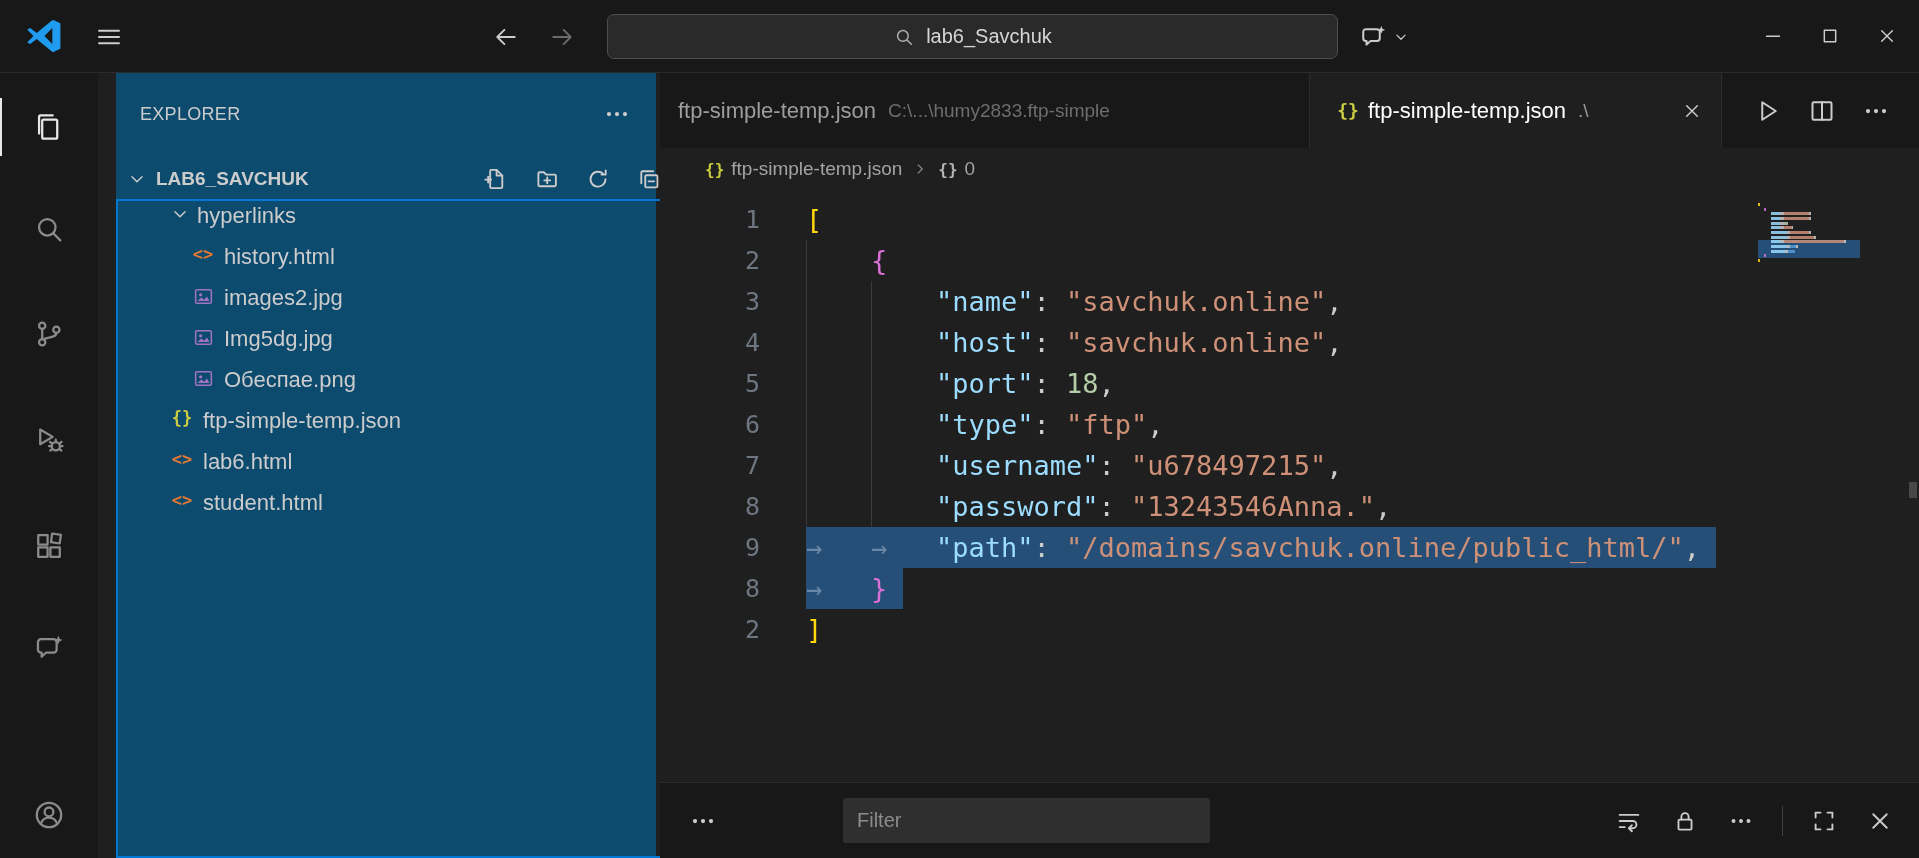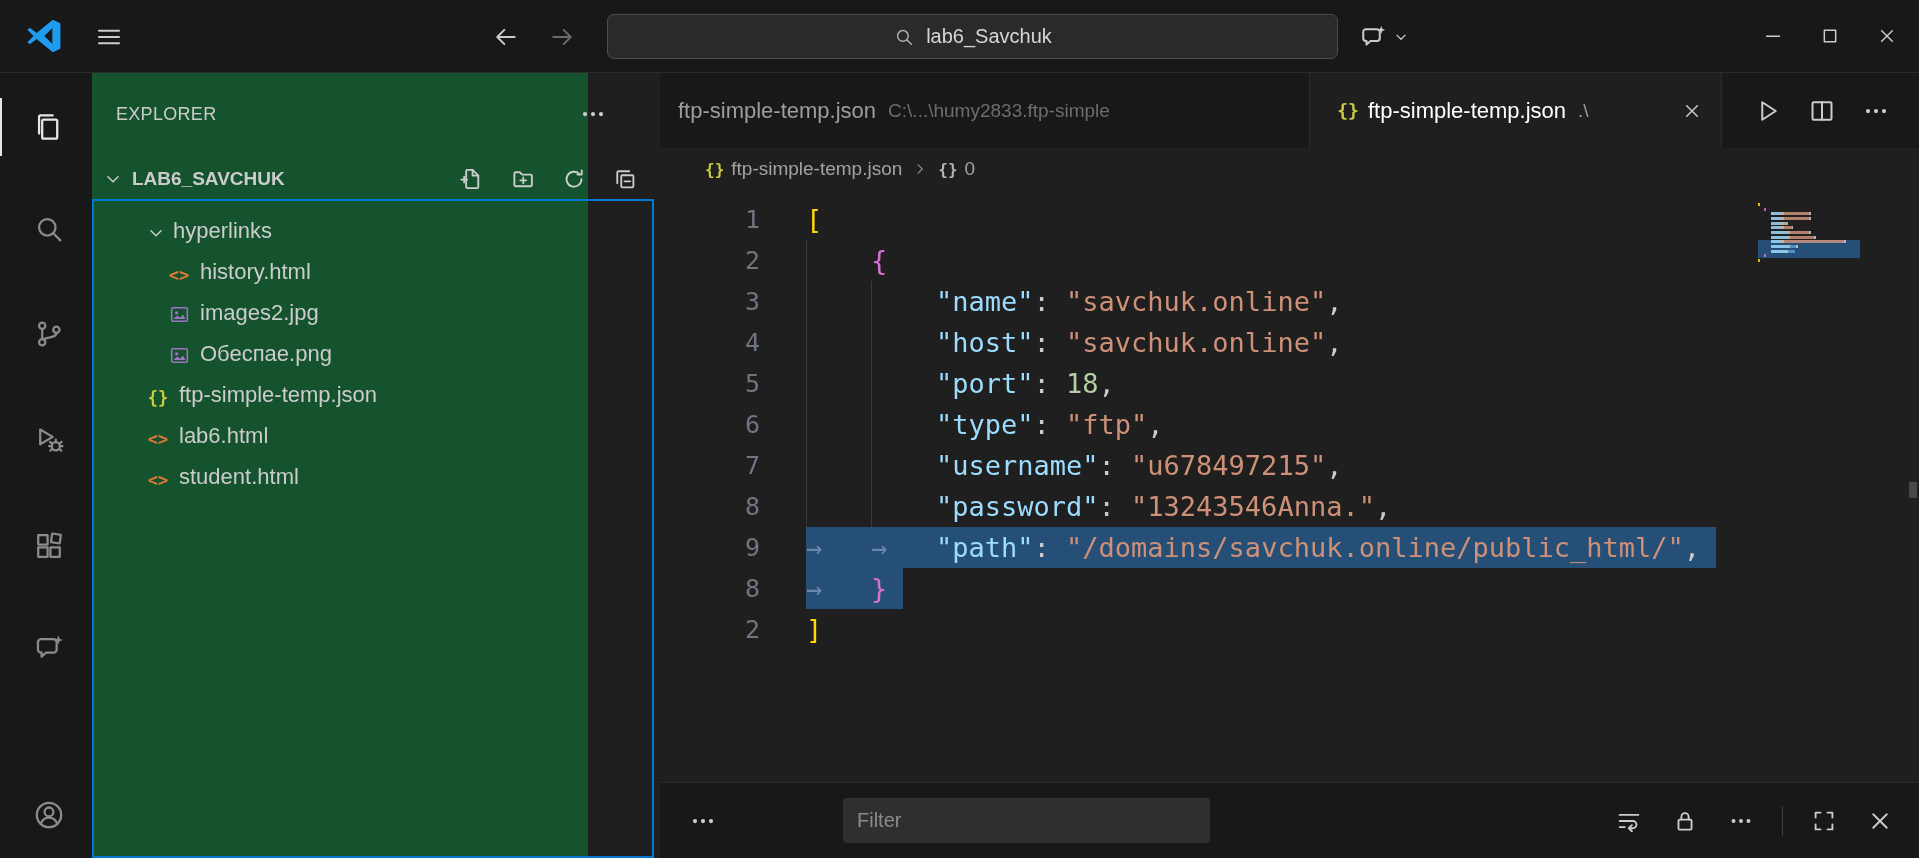--- a/index.html
+++ b/index.html
@@ -38,35 +38,35 @@
 
   
   .activitybar{position:absolute;left:0;top:73px;width:98px;height:785px;background:#181818}
   .ab-item{position:absolute;left:0;width:98px;height:86px;display:flex;align-items:center;
     justify-content:center;color:#8b8b8b}
   .ab-item.active{color:#e7e7e7}
   .ab-item.active::before{content:"";position:absolute;left:0;top:14px;bottom:14px;width:2px;background:#e7e7e7}
   .ab-item svg{width:34px;height:34px}
 
   
-  .sidebar{position:absolute;left:92px;top:73px;width:496px;height:785px;background:#14532d}
+  .sidebar{position:absolute;left:116px;top:73px;width:540px;height:785px;background:#0c4a6e}
   .sb-header{position:absolute;left:0;top:0;width:562px;height:82px;display:flex;align-items:center}
   .sb-title{margin-left:24px;font-size:18px;letter-spacing:.3px;color:#cccccc}
   .sb-more{position:absolute;left:486px;top:26px;width:32px;height:30px;color:#cccccc}
   .sb-more svg{width:30px;height:30px}
   .sb-section{position:absolute;left:0;top:86px;width:562px;height:40px;display:flex;align-items:center}
   .sb-section .tw{margin-left:10px;color:#cccccc}
   .sb-section .tw svg{width:22px;height:22px}
   .sb-sec-label{margin-left:8px;font-size:19px;font-weight:700;color:#cccccc}
   .sec-actions{position:absolute;right:14px;top:5px;display:flex;gap:21px}
   .act-btn{width:30px;height:30px;display:flex;align-items:center;justify-content:center;color:#cccccc}
   .sec-actions .act-btn svg{width:28px;height:28px}
   .focusbox{position:absolute;left:0;top:126px;width:562px;height:659px;border:2px solid var(--focus);
     padding-top:2px;overflow:hidden}
-  .trow{height:41px;display:flex;align-items:flex-end;font-size:22px;color:#cccccc;white-space:nowrap}
+  .trow{height:41px;display:flex;align-items:flex-start;font-size:22px;color:#cccccc;white-space:nowrap}
   .trow .tw{width:22px;margin-right:6px;color:#cccccc}
   .trow .tw svg{width:22px;height:22px}
   .ficon{width:26px;margin-right:8px;display:inline-flex;align-items:center;justify-content:center;
     font-family:"DejaVu Sans Mono",monospace;font-weight:700;font-size:17px}
   .ficon.json{color:var(--json-ic)}
   .ficon.html{color:var(--html-ic)}
   .ficon.img{color:var(--img-ic)}
   .ficon.img svg{width:23px;height:23px}
 
   
@@ -353,20 +353,30 @@
           <span class="tlabel">images2.jpg</span>
         </div>
         <div class="trow" style="padding-left: 72px;">
           <span class="ficon img" data-icon="image-file">
             <svg viewBox="0 0 24 24" fill="none" stroke="currentColor" stroke-width="1.6" stroke-linecap="round" stroke-linejoin="round">
               <rect x="3.8" y="5" width="16.4" height="14" rx="1.5"></rect>
               <circle cx="9" cy="10.2" r="1.7" fill="currentColor" stroke="none"></circle>
               <path d="M5.6 16.8l4.2-3.8 2.9 2.4 2.9-3.3 2.6 4.7z" fill="currentColor" stroke="none"></path>
             </svg>
           </span>
+          <span class="tlabel">Img5dg.jpg</span>
+        </div>
+        <div class="trow" style="padding-left: 72px;">
+          <span class="ficon img" data-icon="image-file">
+            <svg viewBox="0 0 24 24" fill="none" stroke="currentColor" stroke-width="1.6" stroke-linecap="round" stroke-linejoin="round">
+              <rect x="3.8" y="5" width="16.4" height="14" rx="1.5"></rect>
+              <circle cx="9" cy="10.2" r="1.7" fill="currentColor" stroke="none"></circle>
+              <path d="M5.6 16.8l4.2-3.8 2.9 2.4 2.9-3.3 2.6 4.7z" fill="currentColor" stroke="none"></path>
+            </svg>
+          </span>
           <span class="tlabel">Обеспае.png</span>
         </div>
         <div class="trow" style="padding-left: 51px;">
           <span class="ficon json">{}</span>
           <span class="tlabel">ftp-simple-temp.json</span>
         </div>
         <div class="trow" style="padding-left: 51px;">
           <span class="ficon html">&lt;&gt;</span>
           <span class="tlabel">lab6.html</span>
         </div>

